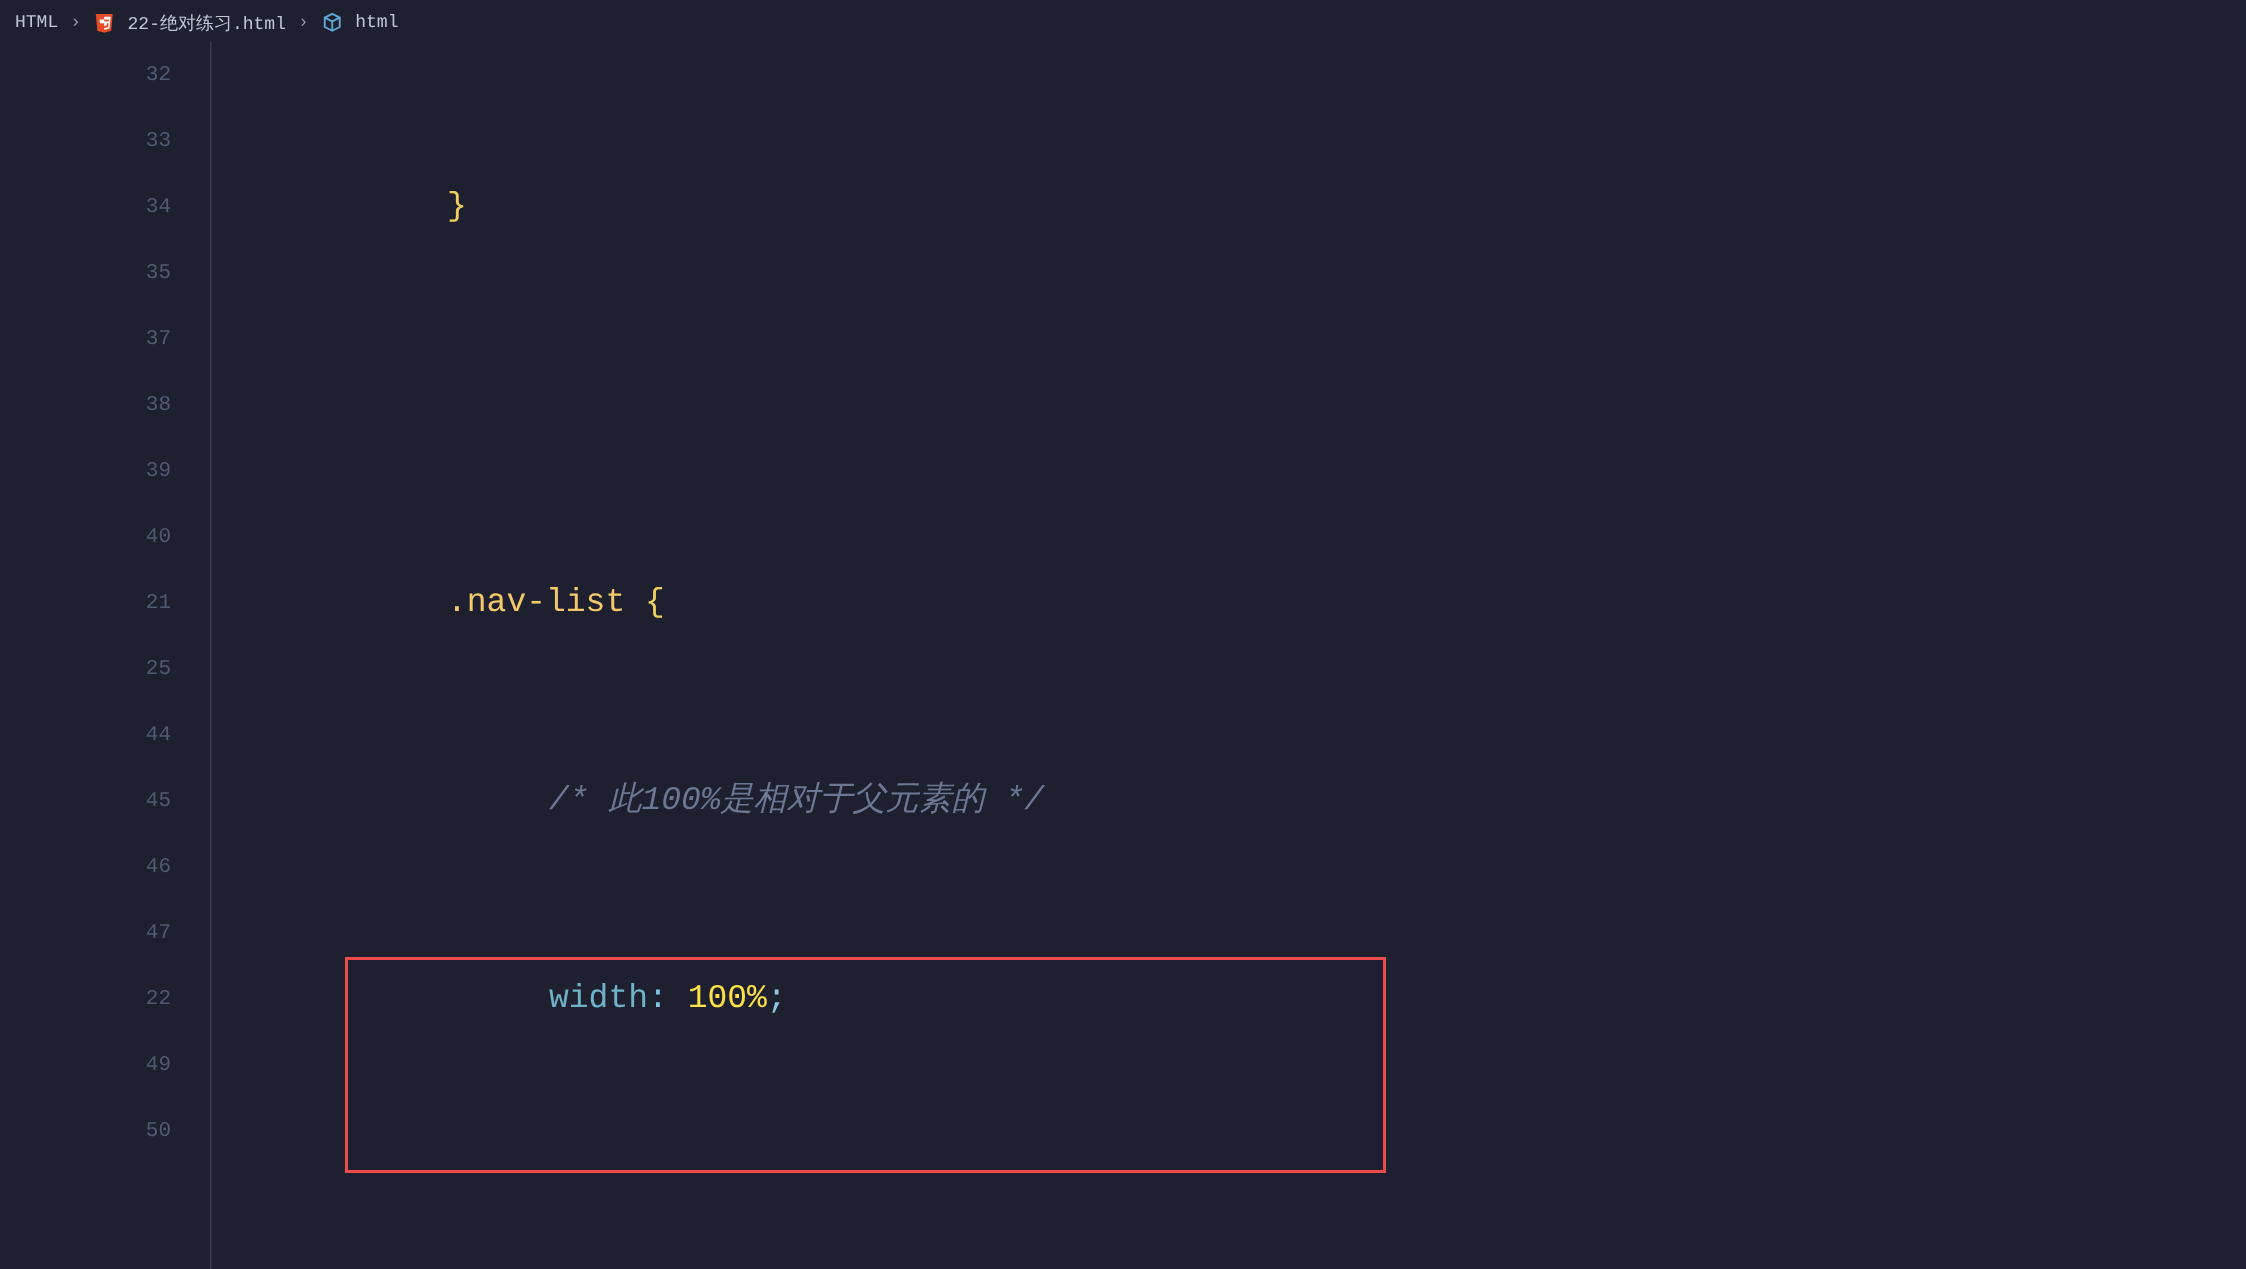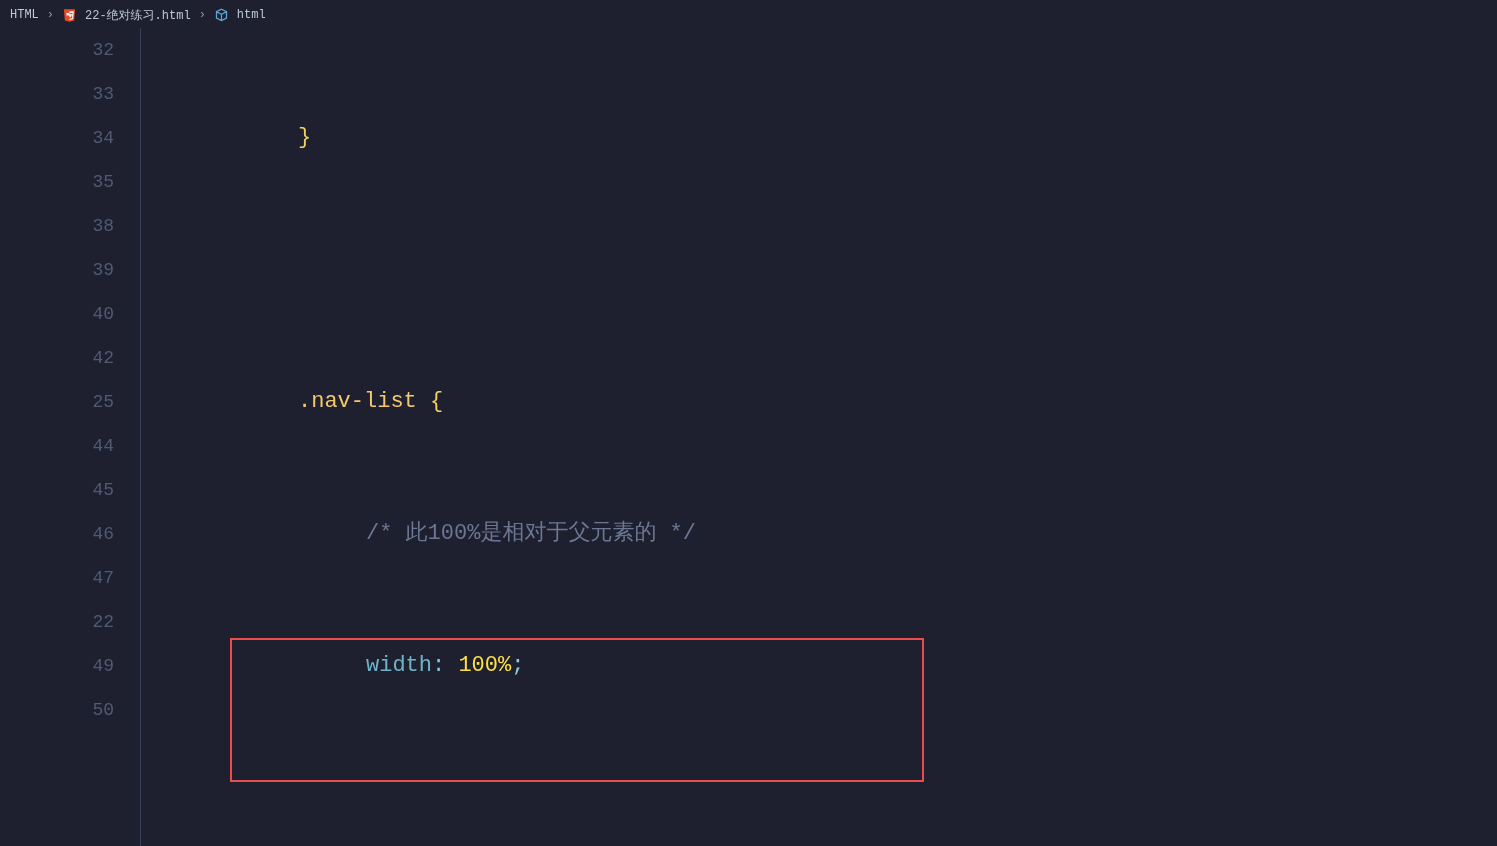--- a/index.html
+++ b/index.html
@@ -1,34 +1,34 @@
 <!DOCTYPE html>
 <html><head>
 <meta charset="utf-8">
 <style>
   html,body{margin:0;padding:0;height:100%;background:#1e2030;color:#c8d3e6;font-family:Consolas,"Courier New",monospace;font-size:22px;overflow:hidden}
   .breadcrumb{display:flex;align-items:center;gap:8px;height:26px;padding:2px 10px;background:#1e2030;color:#bfc7d5;font-size:12px;border-bottom:1px solid #1e2030}
   .breadcrumb .sep{color:#8f98ab}
   .chip-icon{width:15px;height:15px;display:inline-flex;align-items:center;justify-content:center}
   .editor{position:absolute;top:28px;left:0;right:0;bottom:0;line-height:44px}
   .gutter{position:absolute;left:0;top:0;bottom:0;width:140px;text-align:right;color:#505a72;user-select:none}
-  .gutter .ln{height:44px;padding-right:26px;font-size:18px}
+  .gutter .ln{height:44px;padding-right:26px;font-size:14px}
   .fold{position:absolute;left:140px;top:0;bottom:0;width:14px;border-left:1px solid #3a3f55}
   .code{position:absolute;left:154px;right:0;top:0;bottom:0;white-space:pre}
   .row{height:44px}
   .indent3{padding-left:144px}
   .indent4{padding-left:212px}
   .tok-prop{color:#6fb3c9}
   .tok-punc{color:#7fc4e2}
   .tok-sep{color:#8fc7dd}
   .tok-num{color:#fde047}
   .tok-kw{color:#e4855b}
   .tok-sel{color:#f5c96b}
   .tok-brk{color:#f0d060}
-  .tok-cmt{color:#6c7793;}
+  .tok-cmt{color:#6c7793;font-style:italic}
   .hl-box{position:absolute;border:2px solid #ed4c4c;pointer-events:none}
 </style>
 </head>
 <body>
 
 <div class="breadcrumb">
   <span>HTML</span>
   <span class="sep">›</span>
   <span class="chip-icon">
     <svg viewBox="0 0 24 24" width="15" height="15">
@@ -46,24 +46,25 @@
   <span>html</span>
 </div>
 
 <div class="editor">
 
   <div class="gutter">
     <div class="ln">32</div>
     <div class="ln">33</div>
     <div class="ln">34</div>
     <div class="ln">35</div>
+    <div class="ln">37</div>
     <div class="ln">38</div>
     <div class="ln">39</div>
     <div class="ln">40</div>
-    <div class="ln">42</div>
+    <div class="ln">21</div>
     <div class="ln">25</div>
     <div class="ln">44</div>
     <div class="ln">45</div>
     <div class="ln">46</div>
     <div class="ln">47</div>
     <div class="ln">22</div>
     <div class="ln">49</div>
     <div class="ln">50</div>
   </div>
 

